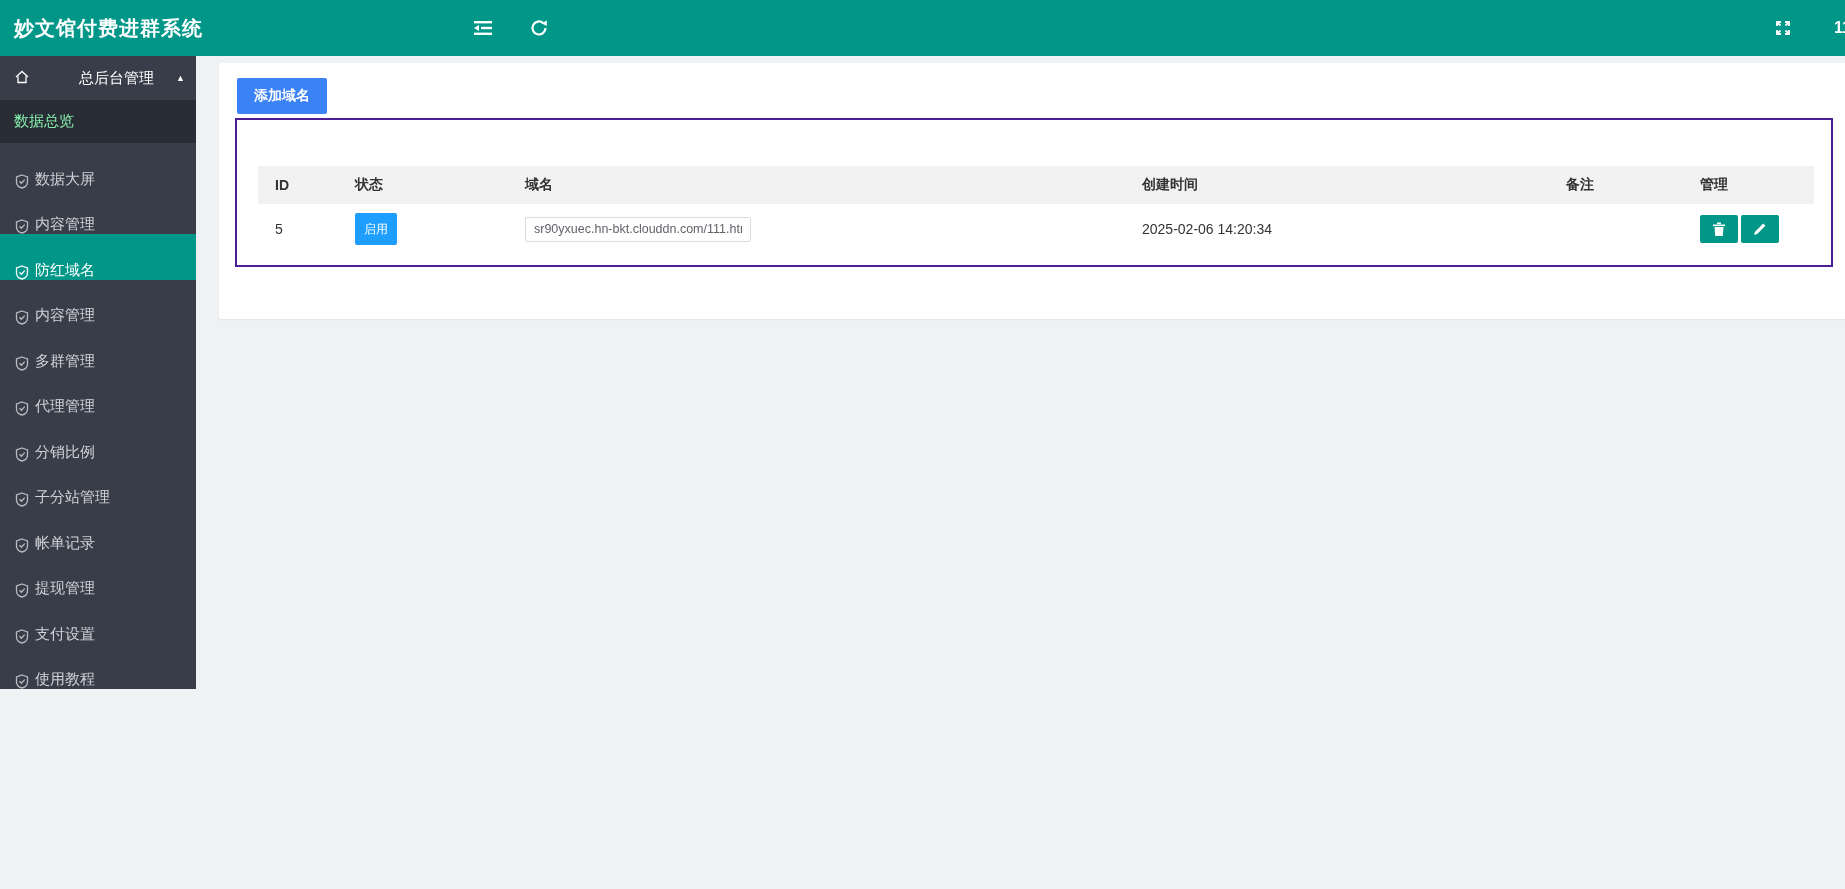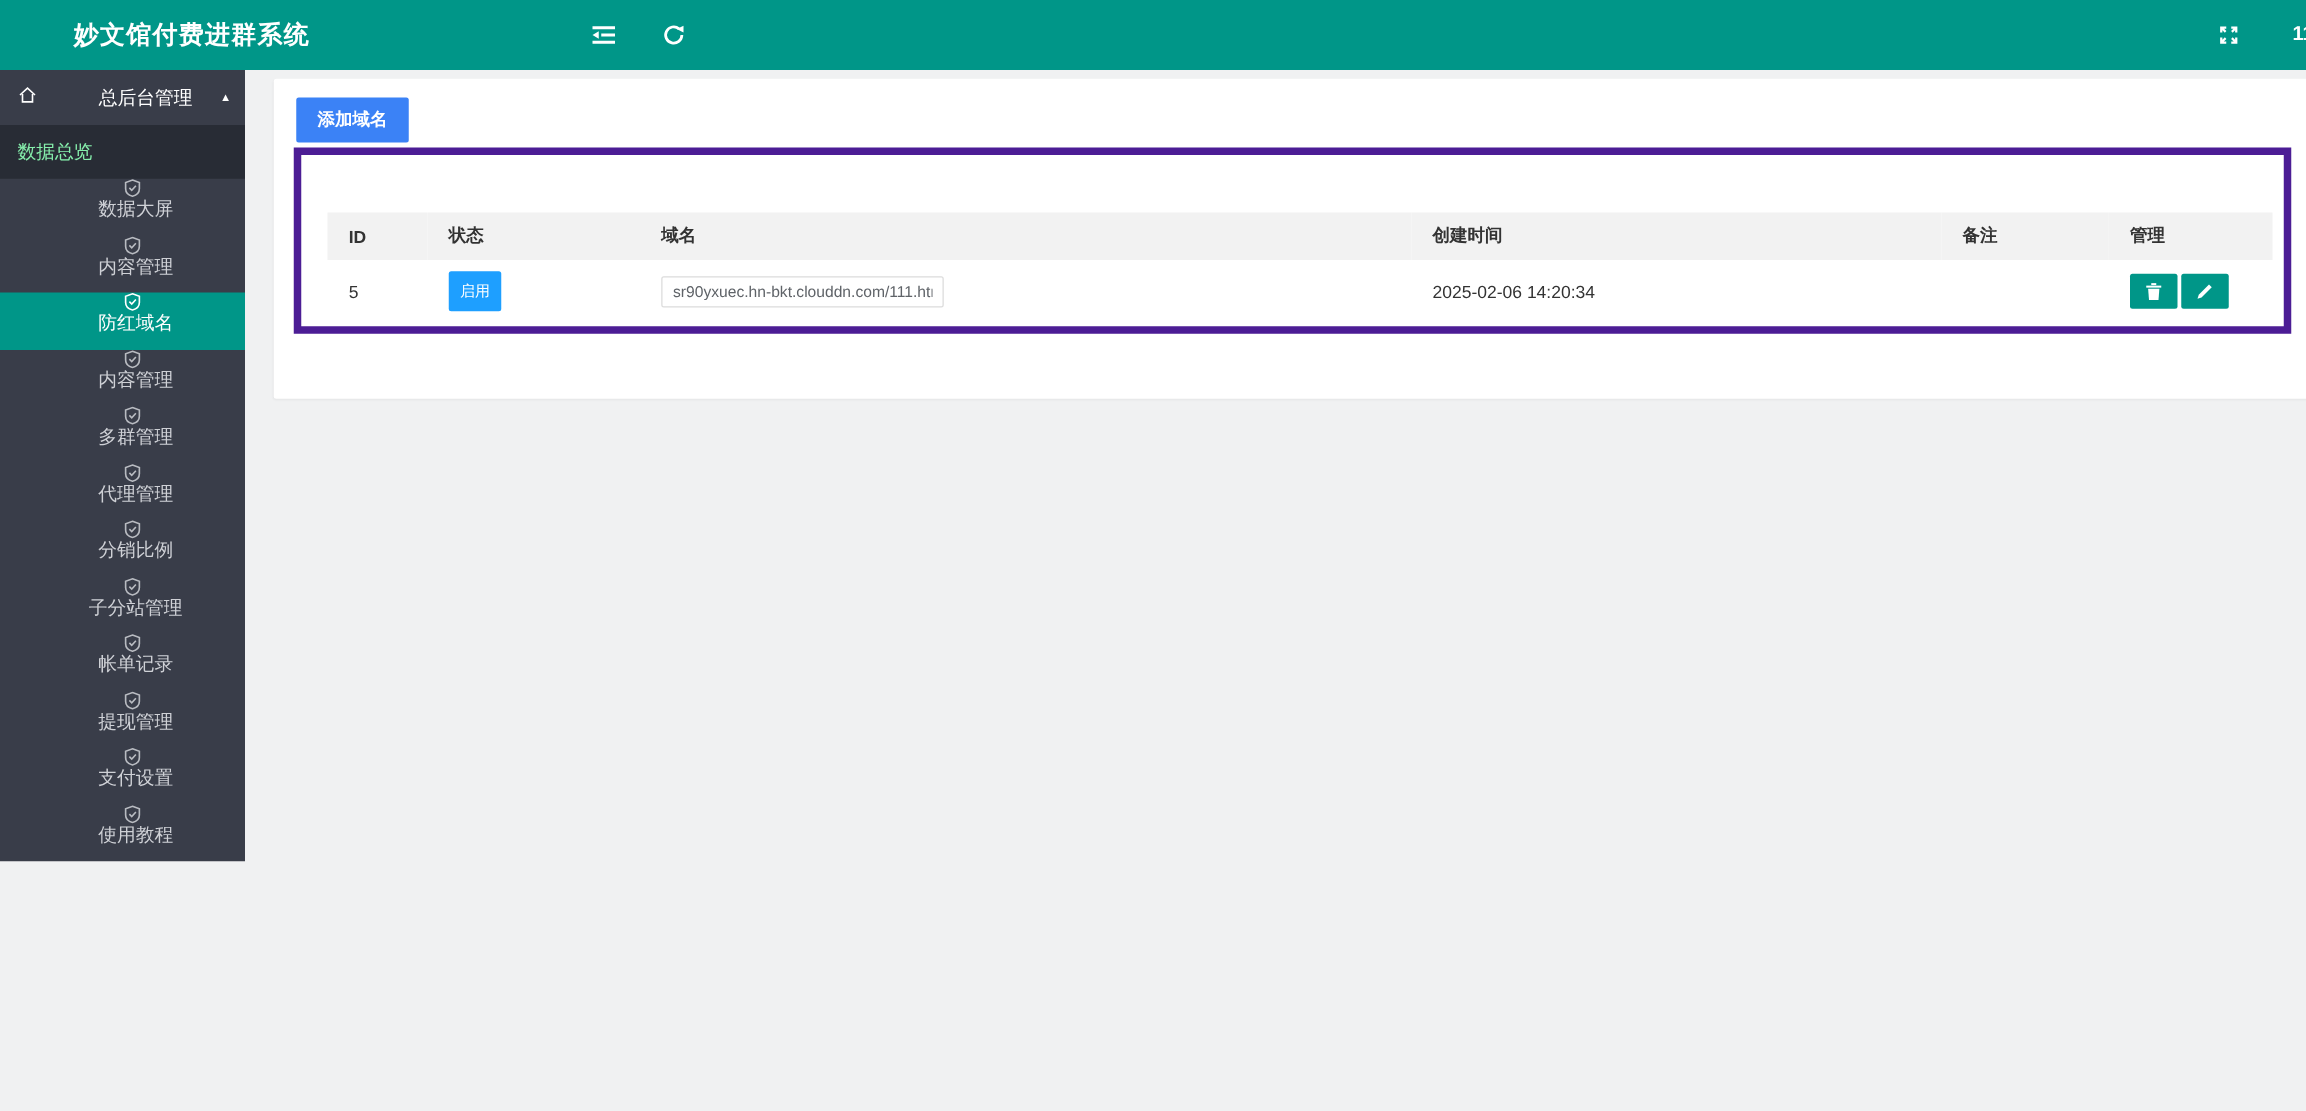--- a/index.html
+++ b/index.html
@@ -10,21 +10,21 @@
     position:relative;
   }
 
   
   .header {
     position:absolute; left:0; top:0; width:1845px; height:56px;
     background:#009688; color:#fff;
   }
   .header-title {
     position:absolute; left:14px; top:0; height:56px; line-height:56px;
-    font-size:20px; font-weight:bold; letter-spacing:1px;margin-left:45px;
+    font-size:20px; font-weight:bold; letter-spacing:1px;
   }
   .hicon {
     position:absolute; top:17px; width:22px; height:22px; cursor:pointer;
     display:flex; align-items:center; justify-content:center;
   }
   .hicon svg { display:block; }
   .icon-collapse { left:472px; }
   .icon-refresh  { left:528px; }
   .icon-fullscreen { left:1772px; }
   .header-right-text {
@@ -44,41 +44,41 @@
   .side-parent .lbl { margin-left:6px; }
   .side-arrow {
     position:absolute; right:11px; top:50%; transform:translateY(-50%);
     font-size:9px; color:#fff; line-height:1;
   }
   .side-child {
     height:43px; display:flex; align-items:center; padding-left:14px;
     background:#282C35; color:#86efac; font-size:15px; cursor:pointer;
   }
   .side-item {
-    height:45.5px; display:flex; align-items:center; padding-left:15px;
-    color:#cfd1d6; font-size:15px; cursor:pointer;flex-direction:column;
+    height:45.5px; display:flex; align-items:flex-end; padding-left:15px;
+    color:#cfd1d6; font-size:15px; cursor:pointer;
   }
   .side-item .lbl { margin-left:6px; }
   .side-item.active { background:#009688; color:#ffffff; }
   .side-item .sicon { display:flex; align-items:center; opacity:.85; }
   .side-item.active .sicon { opacity:1; }
 
   
   .card {
     position:absolute; left:219px; top:63px; right:-6px; height:256px;
     background:#ffffff; border-radius:2px; box-shadow:0 1px 2px rgba(0,0,0,.05);
   }
   .add-btn {
     position:absolute; left:18px; top:15px; width:90px; height:36px;
     background:#3b82f6; color:#fff; border:none; border-radius:2px;
     font-size:14px; font-family:inherit; cursor:pointer; font-weight:bold;
   }
   .table-wrap {
     position:absolute; left:16px; top:55px; width:1598px; height:149px;
-    background:#fff; border:6px solid #4c1d95;
+    background:#fff; border:2px solid #4c1d95;
   }
   table.dtable {
     position:absolute; left:21px; top:46px; width:1556px;
     border-collapse:collapse; table-layout:fixed; font-size:14px; color:#333;
   }
   table.dtable col.c-id     { width:80px;  }
   table.dtable col.c-status { width:170px; }
   table.dtable col.c-domain { width:617px; }
   table.dtable col.c-time   { width:424px; }
   table.dtable col.c-remark { width:134px; }

